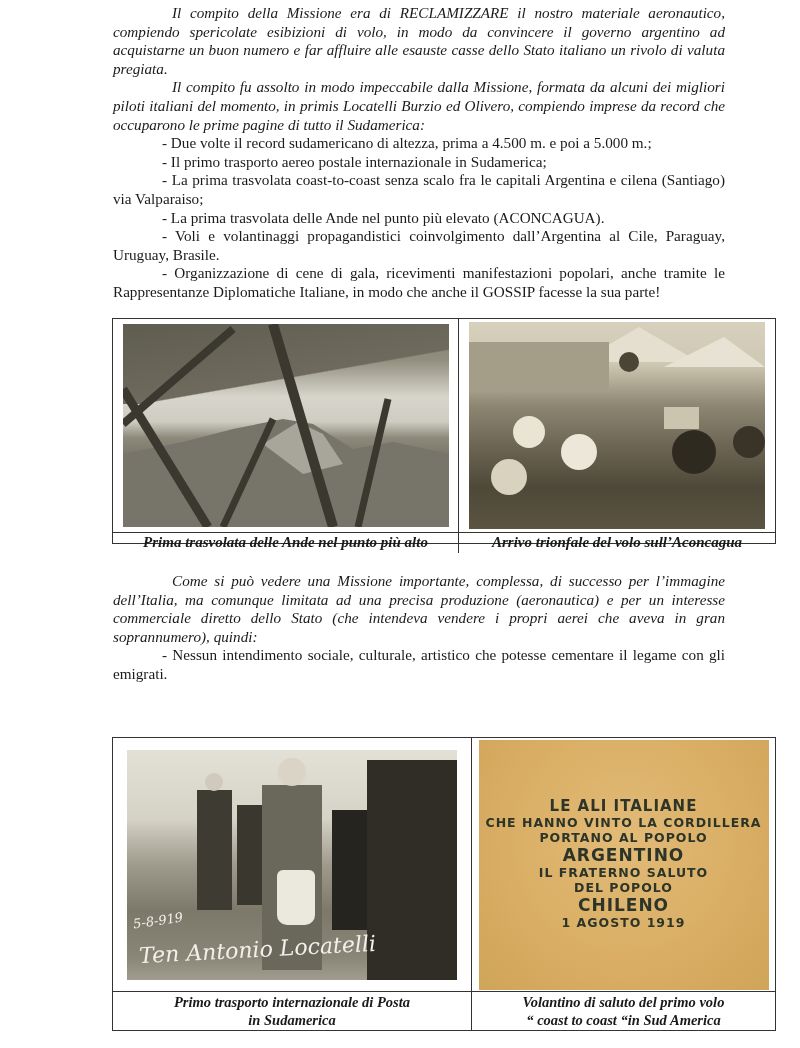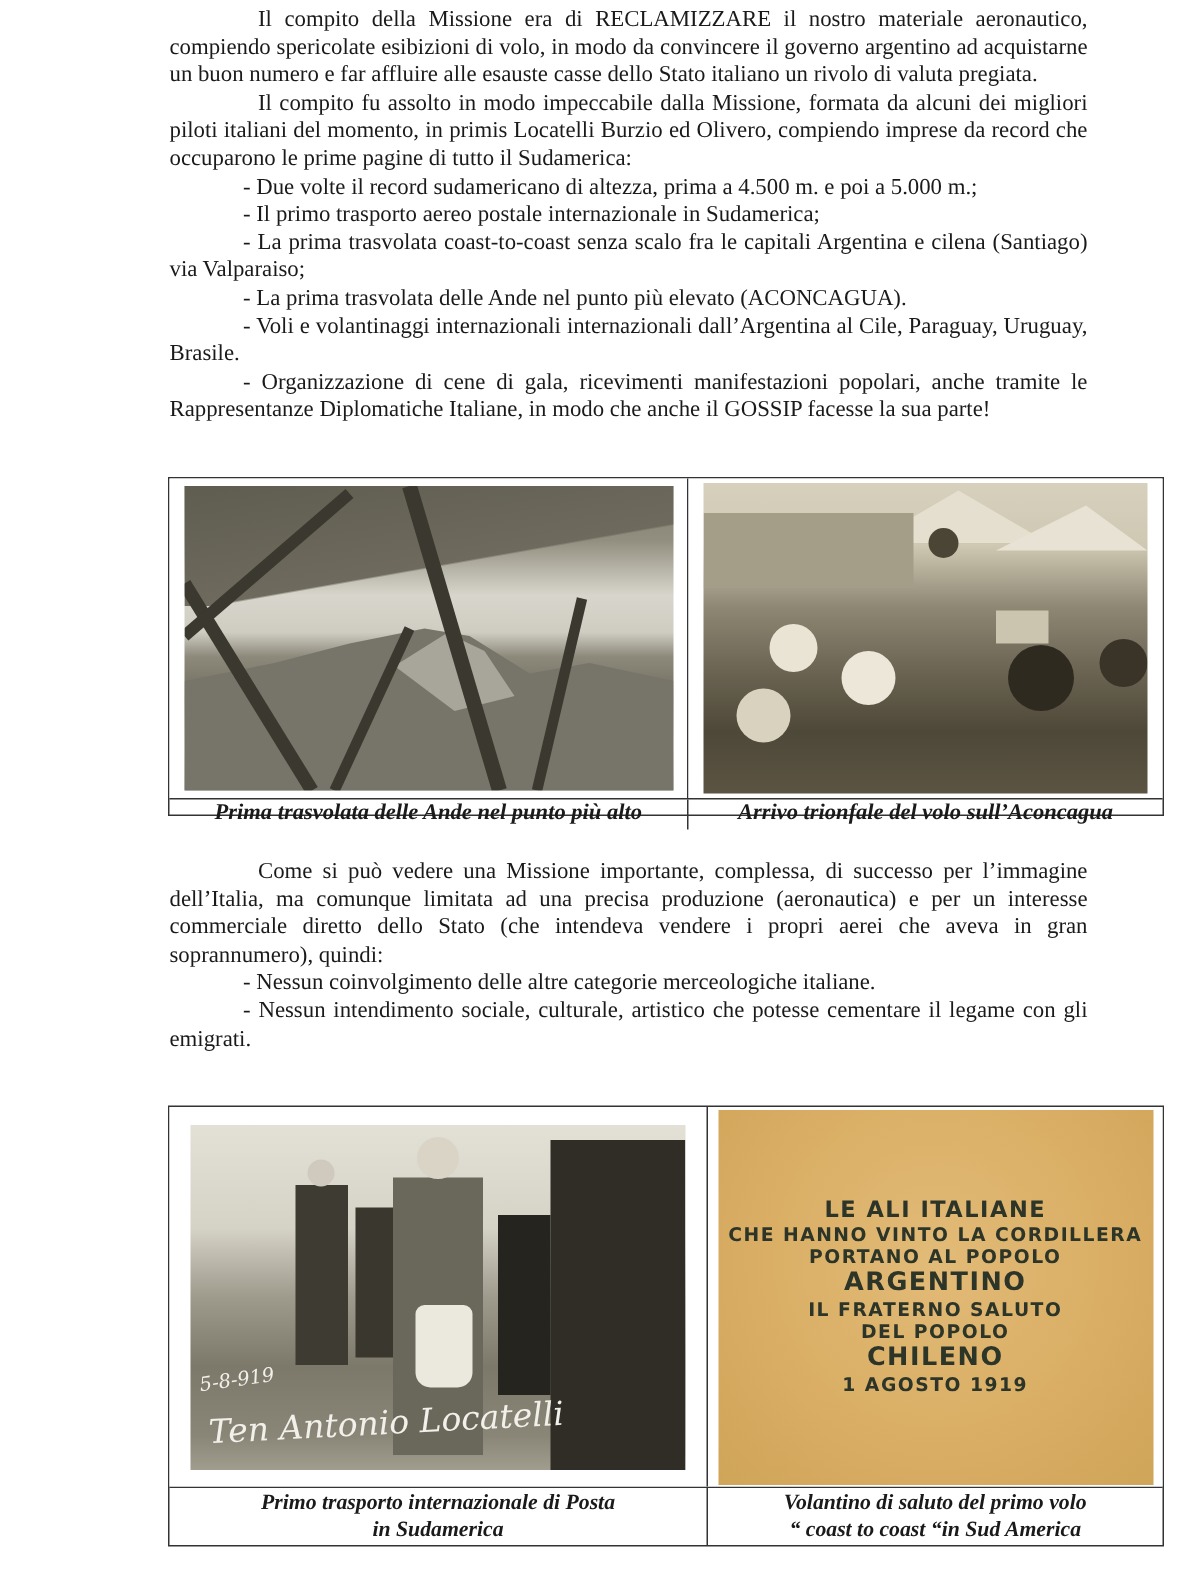--- a/index.html
+++ b/index.html
@@ -1,20 +1,20 @@
 <!DOCTYPE html>
 <html><head>
 <meta charset="utf-8">
 <style>
   html, body { margin: 0; padding: 0; background: #ffffff; }
   body { width: 800px; height: 1048px; position: relative; overflow: hidden;
          font-family: "Liberation Serif", serif; color: #1a1a1a; }
   .text-block { position: absolute; left: 113px; width: 612px; font-size: 15.2px; line-height: 18.6px; text-align: justify; }
   .text-block p { margin: 0; }
-  .indent { text-indent: 59px; }
+  .indent { text-indent: 59px; font-style: italic; }
   .bullet { text-indent: 49px; }
   .bullet-single { padding-left: 49px; text-indent: 0; }
   .photo-table { position: absolute; left: 112px; width: 664px; border: 1.5px solid #333; box-sizing: border-box; }
   .photo-row { display: flex; }
   .photo-cell { box-sizing: border-box; display: flex; align-items: center; justify-content: center; background: #fff; }
   .caption-row { display: flex; border-top: 1.5px solid #333; }
   .caption-cell { box-sizing: border-box; text-align: center; font-weight: bold; font-style: italic;
                   font-size: 14.5px; line-height: 18px; color: #1a1a1a; }
   .divider { border-right: 1.5px solid #333; }
   .photo { position: relative; overflow: hidden; }
@@ -40,21 +40,21 @@
 </head>
 <body>
 
 <div class="text-block" style="top:4px;">
   <p class="indent">Il compito della Missione era di RECLAMIZZARE il nostro materiale aeronautico, compiendo spericolate esibizioni di volo, in modo da convincere il governo argentino ad acquistarne un buon numero e far affluire alle esauste casse dello Stato italiano un rivolo di valuta pregiata.</p>
   <p class="indent">Il compito fu assolto in modo impeccabile dalla Missione, formata da alcuni dei migliori piloti italiani del momento, in primis Locatelli Burzio ed Olivero, compiendo imprese da record che occuparono le prime pagine di tutto il Sudamerica:</p>
   <p class="bullet-single">- Due volte il record sudamericano di altezza, prima a 4.500 m. e poi a 5.000 m.;</p>
   <p class="bullet-single">- Il primo trasporto aereo postale internazionale in Sudamerica;</p>
   <p class="bullet">- La prima trasvolata coast-to-coast senza scalo fra le capitali Argentina e cilena (Santiago) via Valparaiso;</p>
   <p class="bullet-single">- La prima trasvolata delle Ande nel punto più elevato (ACONCAGUA).</p>
-  <p class="bullet">- Voli e volantinaggi internazionali internazionali dall’Argentina al Cile, Paraguay, Uruguay, Brasile.</p>
+  <p class="bullet">- Voli e volantinaggi propagandistici coinvolgimento dall’Argentina al Cile, Paraguay, Uruguay, Brasile.</p>
   <p class="bullet">- Organizzazione di cene di gala, ricevimenti manifestazioni popolari, anche tramite le Rappresentanze Diplomatiche Italiane, in modo che anche il GOSSIP facesse la sua parte!</p>
 </div>
 
 <div class="photo-table" style="top:318px; height:226px;">
   <div class="photo-row" style="height:213px;">
     <div class="photo-cell divider" style="width:346px;">
       <div class="photo ph-andes">
         <div style="position:absolute; left:0; top:0; width:326px; height:80px; background:linear-gradient(170deg,#5f5c50 0%,#6e6b5e 60%,transparent 61%);"></div>
         <svg width="326" height="203" style="position:absolute;left:0;top:0">
           <polygon points="0,130 60,118 110,105 160,95 190,100 230,125 270,118 326,130 326,203 0,203" fill="#77746a"></polygon>
@@ -85,21 +85,20 @@
     </div>
   </div>
   <div class="caption-row" style="height:20px;">
     <div class="caption-cell divider" style="width:346px; font-size:15px;">Prima trasvolata delle Ande nel punto più alto</div>
     <div class="caption-cell" style="width:316px; font-size:15px;">Arrivo trionfale del volo sull’Aconcagua</div>
   </div>
 </div>
 
 <div class="text-block" style="top:572px;">
   <p class="indent">Come si può vedere una Missione importante, complessa, di successo per l’immagine dell’Italia,  ma comunque limitata ad una precisa produzione (aeronautica) e per un interesse commerciale diretto dello Stato (che intendeva vendere i propri aerei che aveva in gran soprannumero), quindi:</p>
-  <p class="bullet-single">- Nessun coinvolgimento delle altre categorie merceologiche italiane.</p>
   <p class="bullet">- Nessun intendimento sociale, culturale, artistico che potesse cementare il legame con gli emigrati.</p>
 </div>
 
 <div class="photo-table" style="top:737px; height:294px;">
   <div class="photo-row" style="height:253px;">
     <div class="photo-cell divider" style="width:359px;">
       <div class="photo ph-locatelli">
         <svg width="330" height="230" style="position:absolute;left:0;top:0">
           <rect x="70" y="40" width="35" height="120" fill="#3e3b32"></rect>
           <circle cx="87" cy="32" r="9" fill="#cfcabd"></circle>

